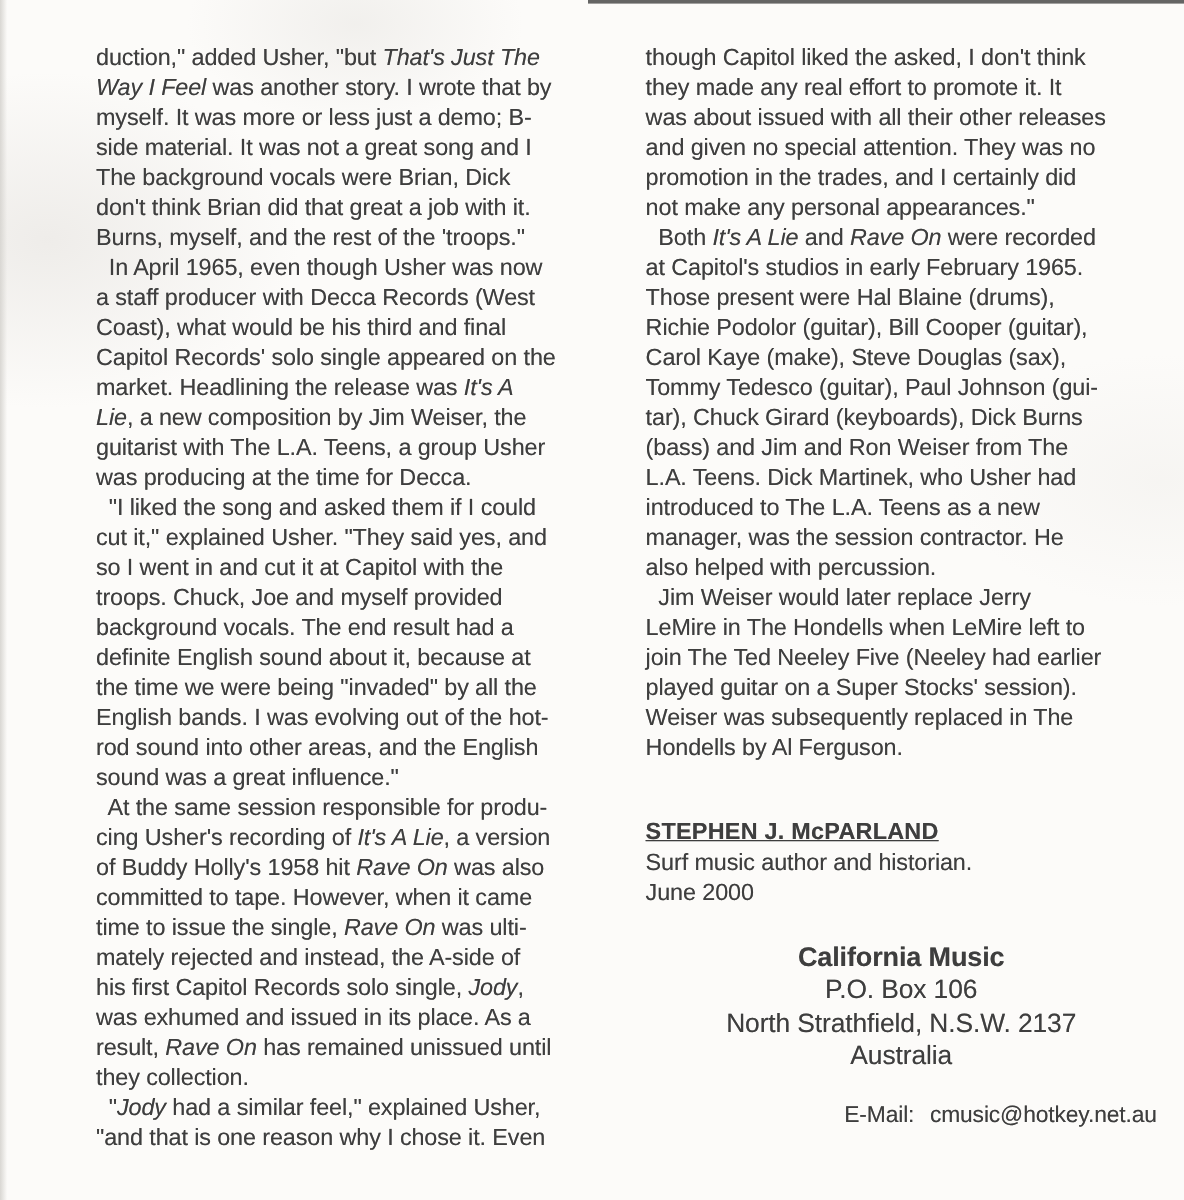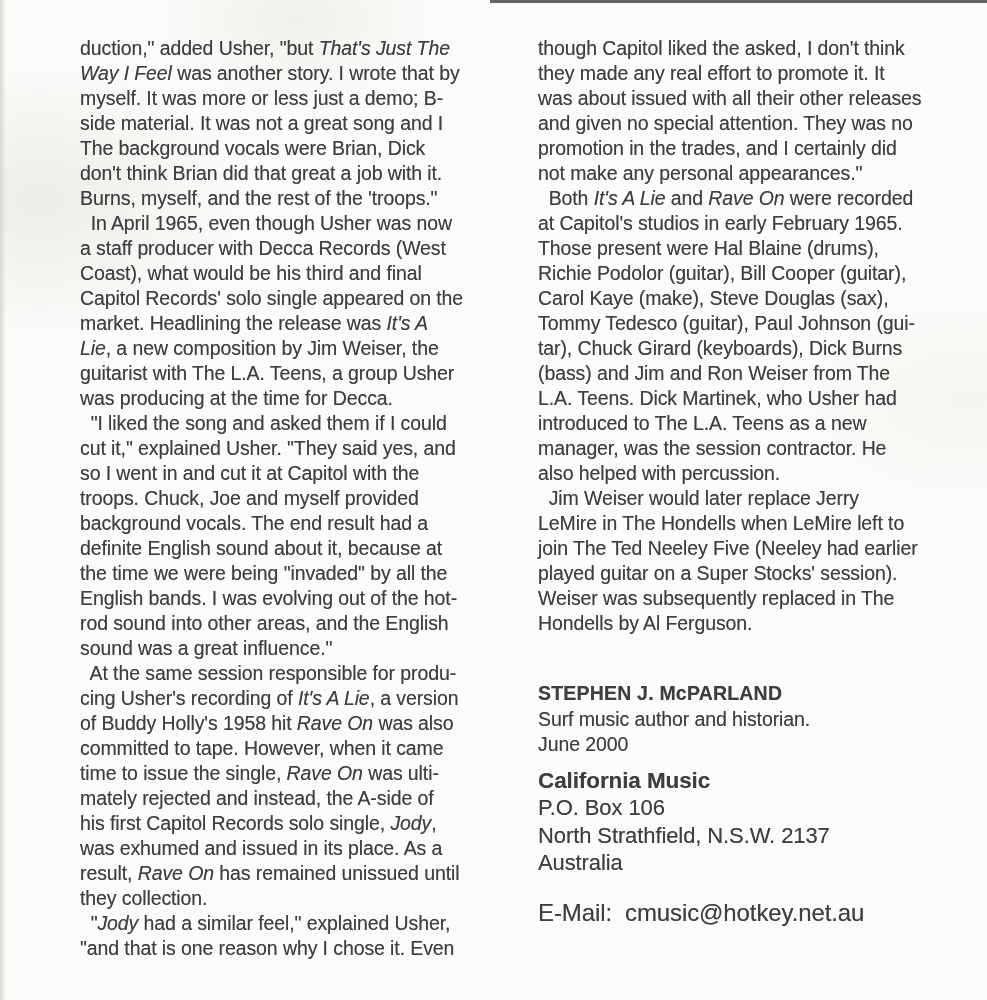--- a/index.html
+++ b/index.html
@@ -47,31 +47,32 @@
     line-height: 25px;
     letter-spacing: -0.1px;
     text-shadow: 0 0 0.5px rgba(62,62,62,0.55);
   }
   .tline { white-space: pre; }
   .para { margin: 0; }
   .author-block {
     margin-top: 45px;
     line-height: 25.5px;
   }
-  .author-name { font-weight: bold; letter-spacing: 0.2px; }
+  .author-name { font-weight: bold; letter-spacing: 0.2px; text-decoration: underline; }
   .address-block {
-    margin-top: 9px;
+    margin-top: 26px;
+    text-align: center;
     font-size: 22px;
     line-height: 27.5px;
   }
   .addr-name { font-weight: bold; font-size: 22.5px; }
   .email-line {
     margin-top: 23px;
-    text-align: left;
-    font-size: 24px;
+    text-align: right;
+    font-size: 19px;
     line-height: 26px;
   }
   .email-address { margin-left: 13px; }
 </style>
 </head>
 <body>
 
 <div class="page">
 
   <div class="edge-top-line"></div>

